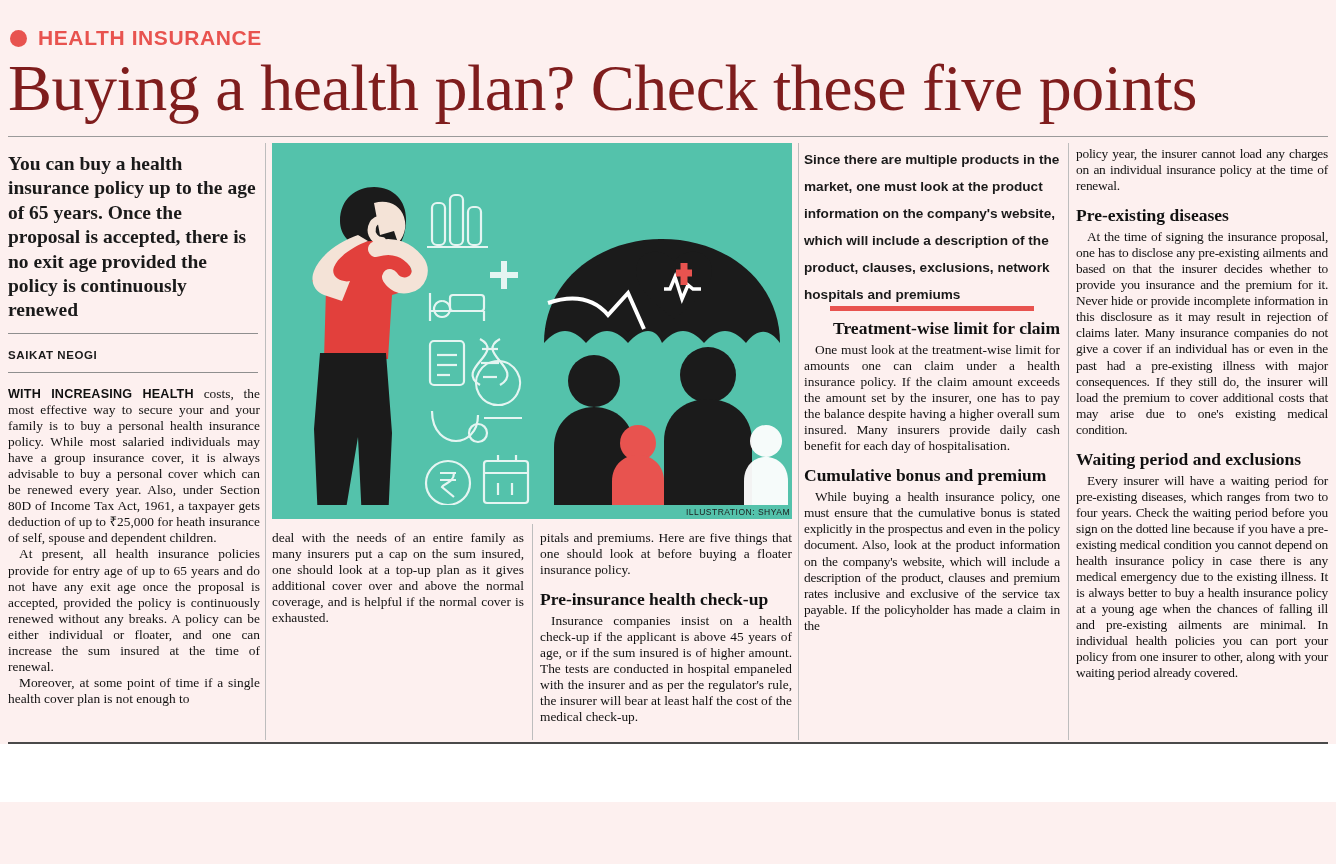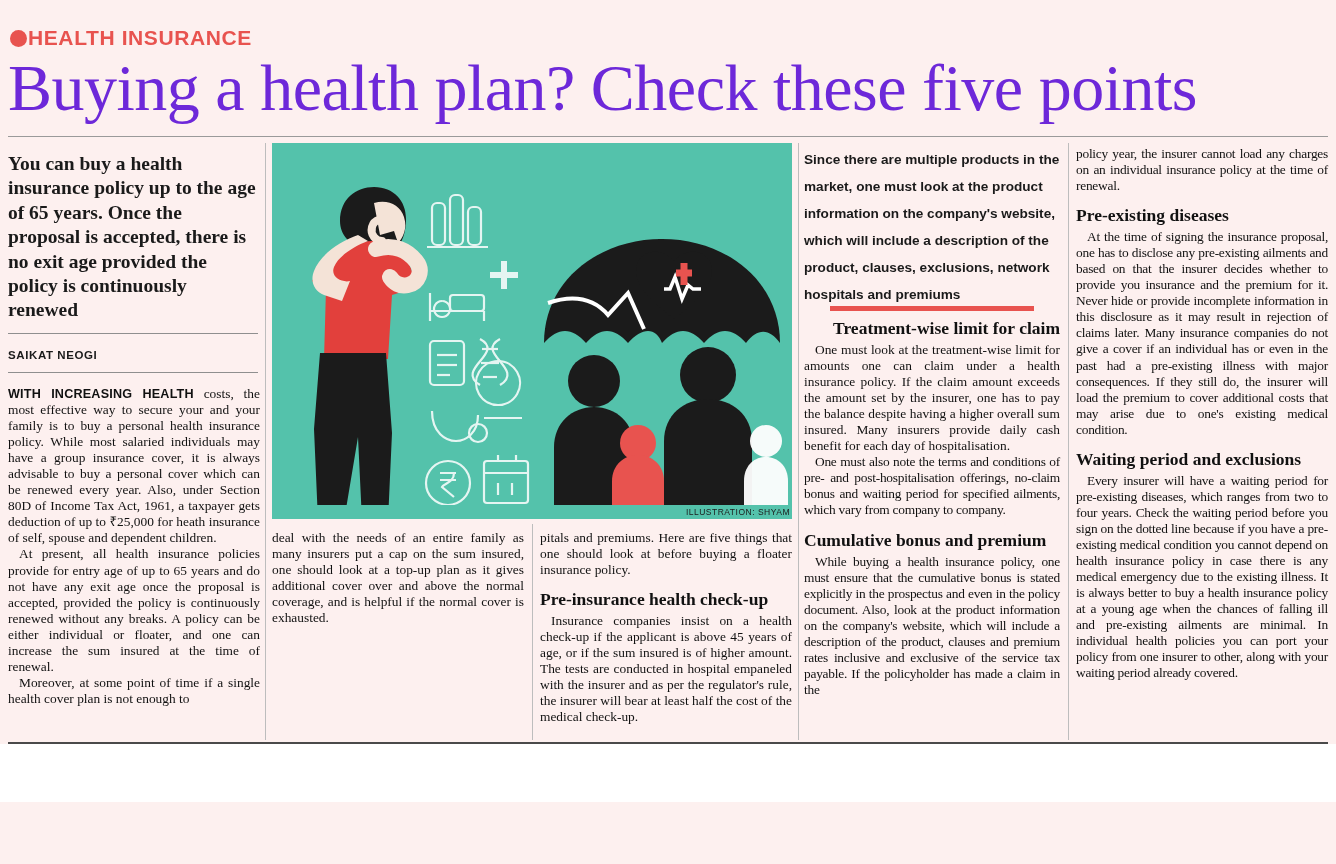--- a/index.html
+++ b/index.html
@@ -28,21 +28,21 @@
     background: #fdf0ef;
   }
 
   
   .kicker {
     position: absolute;
     left: 10px;
     top: 26px;
     display: flex;
     align-items: center;
-    gap: 1px;
+    gap: 11px;
   }
   .kicker-dot {
     width: 17px;
     height: 17px;
     border-radius: 50%;
     background: #e8534f;
     display: block;
   }
   .kicker-text {
     font-family: "Liberation Sans", sans-serif;
@@ -54,21 +54,21 @@
 
   
   .headline {
     position: absolute;
     left: 8px;
     top: 50px;
     width: 1320px;
     font-family: "Liberation Serif", serif;
     font-size: 66px;
     line-height: 76px;
-    color: #6d28d9;
+    color: #7f1d1d;
     letter-spacing: -0.5px;
     white-space: nowrap;
   }
   .rule-top {
     position: absolute;
     left: 8px;
     top: 136px;
     width: 1320px;
     height: 1px;
     background: #9a9a9a;
@@ -376,21 +376,20 @@
       <p class="first">pitals and premiums. Here are five things that one should look at before buying a floater insurance policy.</p>
       <h3 class="subhead">Pre-insurance health check-up</h3>
       <p>Insurance companies insist on a health check-up if the applicant is above 45 years of age, or if the sum insured is of higher amount. The tests are conducted in hospital empaneled with the insurer and as per the regulator's rule, the insurer will bear at least half the cost of the medical check-up.</p>
     </div>
 
     <div class="pullquote">Since there are multiple products in the market, one must look at the product information on the company's website, which will include a description of the product, clauses, exclusions, network hospitals and premiums</div>
     <div class="pullquote-rule"></div>
     <div class="col-body col4-body">
       <h3 class="subhead" style="margin-top:0;text-align:right;">Treatment-wise limit for claim</h3>
       <p>One must look at the treatment-wise limit for amounts one can claim under a health insurance policy. If the claim amount exceeds the amount set by the insurer, one has to pay the balance despite having a higher overall sum insured. Many insurers provide daily cash benefit for each day of hospitalisation.</p>
-      <p class="tight">One must also note the terms and conditions of pre- and post-hospitalisation offerings, no-claim bonus and waiting period for specified ailments, which vary from company to company.</p>
       <h3 class="subhead">Cumulative bonus and premium</h3>
       <p class="tight">While buying a health insurance policy, one must ensure that the cumulative bonus is stated explicitly in the prospectus and even in the policy document. Also, look at the product information on the company's website, which will include a description of the product, clauses and premium rates inclusive and exclusive of the service tax payable. If the policyholder has made a claim in the</p>
     </div>
 
     <div class="col-body col5-body">
       <p class="first tight">policy year, the insurer cannot load any charges on an individual insurance policy at the time of renewal.</p>
       <h3 class="subhead">Pre-existing diseases</h3>
       <p class="tight">At the time of signing the insurance proposal, one has to disclose any pre-existing ailments and based on that the insurer decides whether to provide you insurance and the premium for it. Never hide or provide incomplete information in this disclosure as it may result in rejection of claims later. Many insurance companies do not give a cover if an individual has or even in the past had a pre-existing illness with major consequences. If they still do, the insurer will load the premium to cover additional costs that may arise due to one's existing medical condition.</p>
       <h3 class="subhead">Waiting period and exclusions</h3>
       <p class="tight">Every insurer will have a waiting period for pre-existing diseases, which ranges from two to four years. Check the waiting period before you sign on the dotted line because if you have a pre-existing medical condition you cannot depend on health insurance policy in case there is any medical emergency due to the existing illness. It is always better to buy a health insurance policy at a young age when the chances of falling ill and pre-existing ailments are minimal. In individual health policies you can port your policy from one insurer to other, along with your waiting period already covered.</p>

